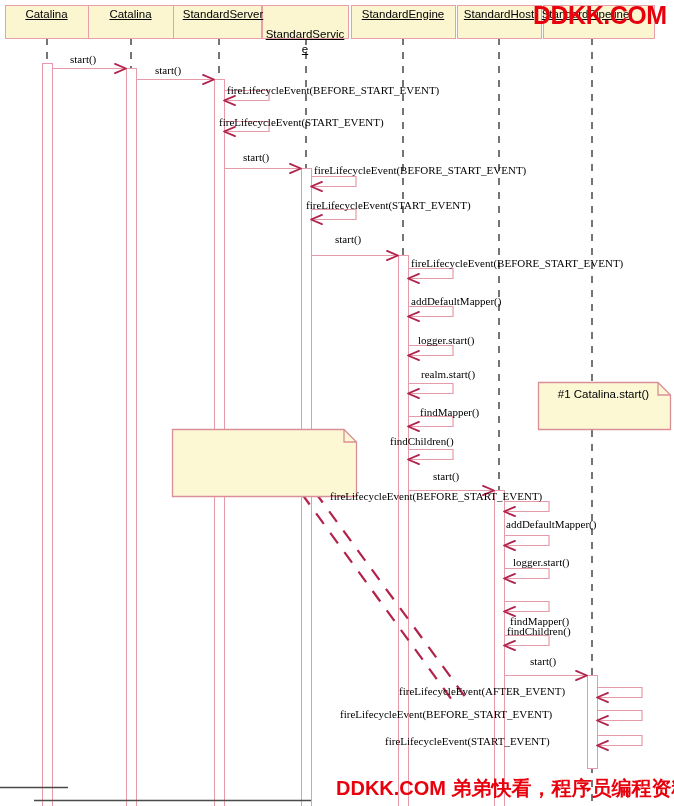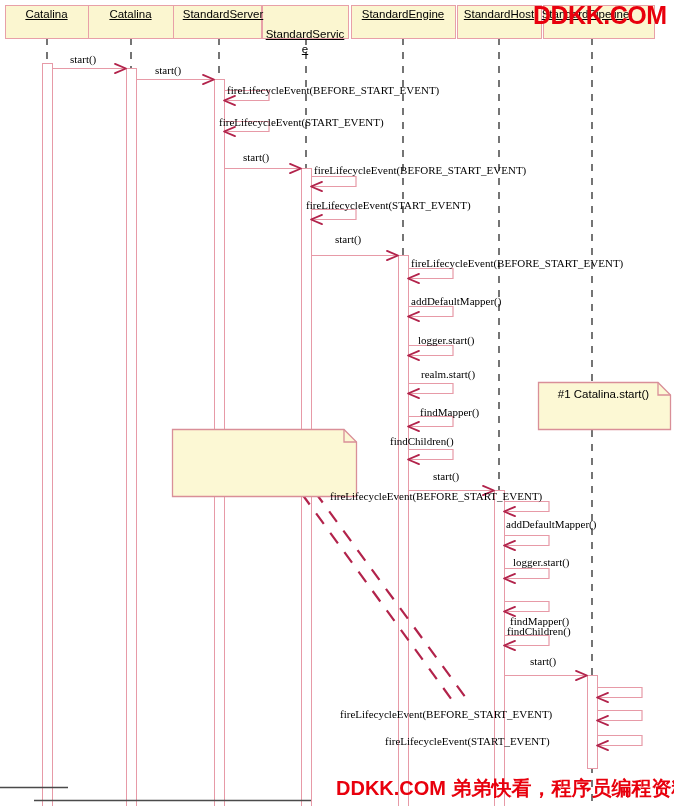--- a/index.html
+++ b/index.html
@@ -118,19 +118,20 @@
       <div class="lbl" style="left: 421px; top: 368px;">realm.start()</div>
       <div class="lbl" style="left: 420px; top: 406px;">findMapper()</div>
       <div class="lbl" style="left: 390px; top: 435px;">findChildren()</div>
       <div class="lbl" style="left: 433px; top: 470px;">start()</div>
       <div class="lbl" style="left: 330px; top: 490px;">fireLifecycleEvent(BEFORE_START_EVENT)</div>
       <div class="lbl" style="left: 506px; top: 518px;">addDefaultMapper()</div>
       <div class="lbl" style="left: 513px; top: 556px;">logger.start()</div>
       <div class="lbl" style="left: 510px; top: 591px; margin-top: 24px;">findMapper()</div>
       <div class="lbl" style="left: 507px; top: 625px;">findChildren()</div>
       <div class="lbl" style="left: 530px; top: 655px;">start()</div>
+      <div class="lbl" style="left: 399px; top: 685px;">fireLifecycleEvent(AFTER_EVENT)</div>
       <div class="lbl" style="left: 340px; top: 708px;">fireLifecycleEvent(BEFORE_START_EVENT)</div>
       <div class="lbl" style="left: 385px; top: 735px;">fireLifecycleEvent(START_EVENT)</div>
       <div class="note-text" style="left: 545px; top: 388px; width: 117px;">#1 Catalina.start()</div>
     </div>
   <div class="wm" id="wm-top">DDKK.COM</div>
   <div class="wm" id="wm-bottom">DDKK.COM 弟弟快看，程序员编程资料站</div>
 </div>
 
 </body></html>

